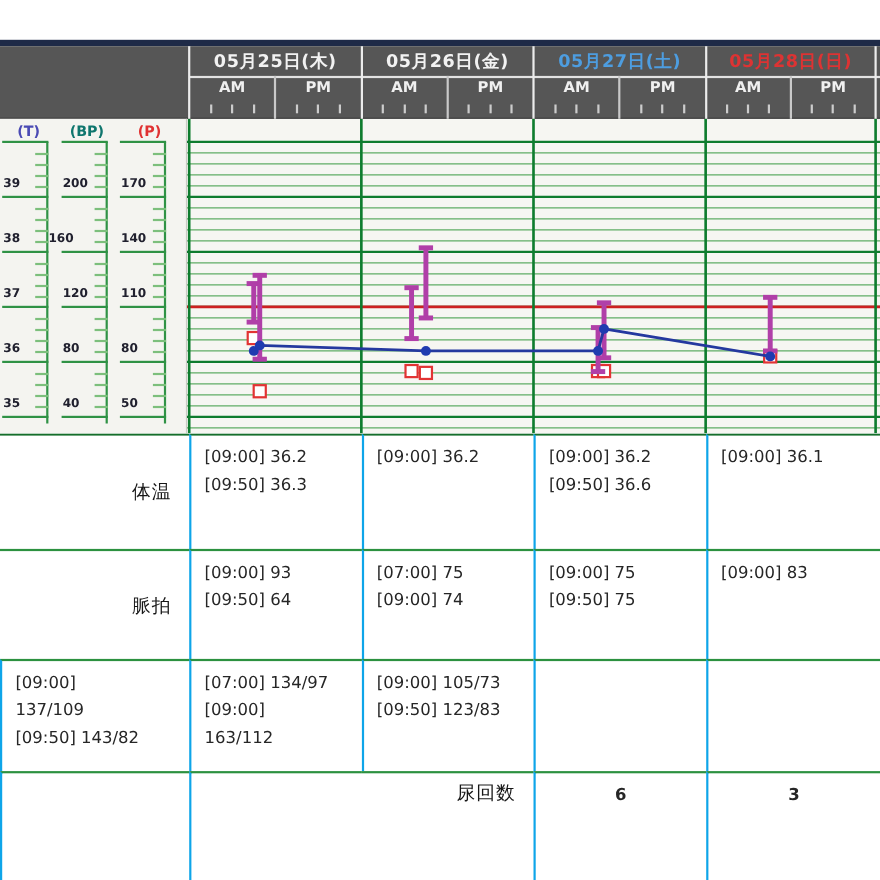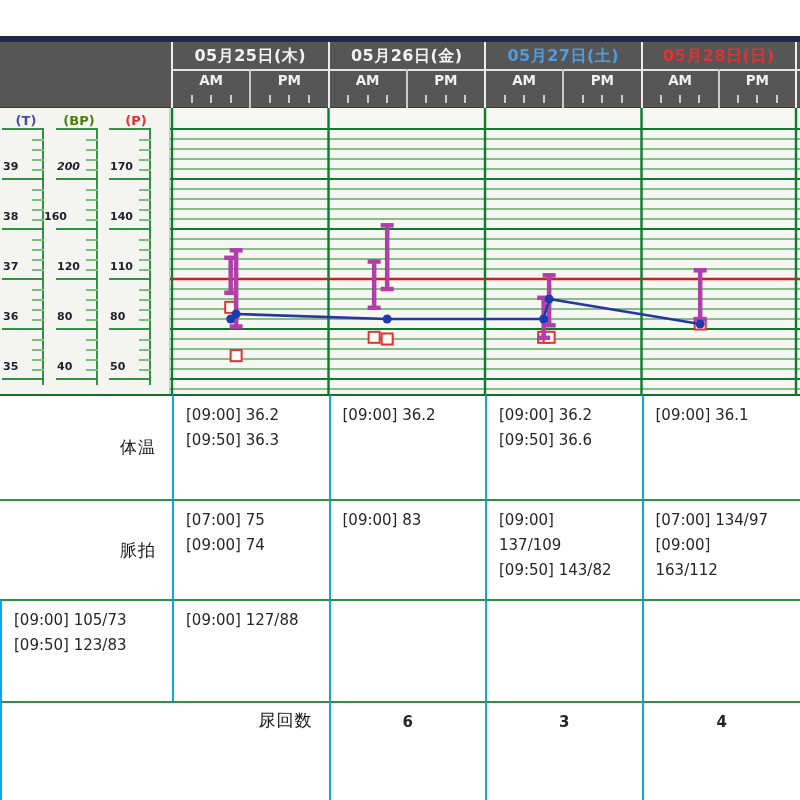--- a/index.html
+++ b/index.html
@@ -120,21 +120,21 @@
       <div class="ampm-divider" style="left: 717.75px;"></div>
       <div class="col-sep" style="left: 171px;"></div>
       <div class="col-sep" style="left: 327.5px;"></div>
       <div class="col-sep" style="left: 484px;"></div>
       <div class="col-sep" style="left: 640.5px;"></div>
       <div class="col-sep" style="left: 795px;"></div>
     </div>
 
   <div class="axis-panel">
     <span class="axis-head" style="left:26px;color:#4a4ab4">(T)</span>
-    <span class="axis-head" style="left:79px;color:#4d7c0f">(BP)</span>
+    <span class="axis-head" style="left:79px;color:#0f766e">(BP)</span>
     <span class="axis-head" style="left:136px;color:#e03232">(P)</span>
     <div id="axis-scales">
         <div class="ax-el" style="left: 42px; top: 21px; width: 2px; height: 256px; background: rgb(47, 146, 69);"></div>
         <div class="ax-el" style="left: 2px; top: 20px; width: 42px; height: 2px; background: rgb(47, 146, 69);"></div>
         <div class="ax-el" style="left: 2px; top: 70px; width: 42px; height: 2px; background: rgb(47, 146, 69);"></div>
         <div class="ax-num" style="left: 3px; top: 50px;">39</div>
         <div class="ax-el" style="left: 2px; top: 120px; width: 42px; height: 2px; background: rgb(47, 146, 69);"></div>
         <div class="ax-num" style="left: 3px; top: 100px;">38</div>
         <div class="ax-el" style="left: 2px; top: 170px; width: 42px; height: 2px; background: rgb(47, 146, 69);"></div>
         <div class="ax-num" style="left: 3px; top: 150px;">37</div>
@@ -158,21 +158,21 @@
         <div class="ax-el" style="left: 32px; top: 191px; width: 12px; height: 1.5px; background: rgb(124, 191, 124);"></div>
         <div class="ax-el" style="left: 32px; top: 201px; width: 12px; height: 1.5px; background: rgb(124, 191, 124);"></div>
         <div class="ax-el" style="left: 32px; top: 211px; width: 12px; height: 1.5px; background: rgb(124, 191, 124);"></div>
         <div class="ax-el" style="left: 32px; top: 231px; width: 12px; height: 1.5px; background: rgb(124, 191, 124);"></div>
         <div class="ax-el" style="left: 32px; top: 241px; width: 12px; height: 1.5px; background: rgb(124, 191, 124);"></div>
         <div class="ax-el" style="left: 32px; top: 251px; width: 12px; height: 1.5px; background: rgb(124, 191, 124);"></div>
         <div class="ax-el" style="left: 32px; top: 261px; width: 12px; height: 1.5px; background: rgb(124, 191, 124);"></div>
         <div class="ax-el" style="left: 96px; top: 21px; width: 2px; height: 256px; background: rgb(47, 146, 69);"></div>
         <div class="ax-el" style="left: 56px; top: 20px; width: 42px; height: 2px; background: rgb(47, 146, 69);"></div>
         <div class="ax-el" style="left: 56px; top: 70px; width: 42px; height: 2px; background: rgb(47, 146, 69);"></div>
-        <div class="ax-num" style="left: 57px; top: 50px; font-style: italic;">200</div>
+        <div class="ax-num" style="left: 57px; top: 50px;">200</div>
         <div class="ax-el" style="left: 56px; top: 120px; width: 42px; height: 2px; background: rgb(47, 146, 69);"></div>
         <div class="ax-num" style="left: 44px; top: 100px;">160</div>
         <div class="ax-el" style="left: 56px; top: 170px; width: 42px; height: 2px; background: rgb(47, 146, 69);"></div>
         <div class="ax-num" style="left: 57px; top: 150px;">120</div>
         <div class="ax-el" style="left: 56px; top: 220px; width: 42px; height: 2px; background: rgb(47, 146, 69);"></div>
         <div class="ax-num" style="left: 57px; top: 200px;">80</div>
         <div class="ax-el" style="left: 56px; top: 270px; width: 42px; height: 2px; background: rgb(47, 146, 69);"></div>
         <div class="ax-num" style="left: 57px; top: 250px;">40</div>
         <div class="ax-el" style="left: 86px; top: 31px; width: 12px; height: 1.5px; background: rgb(124, 191, 124);"></div>
         <div class="ax-el" style="left: 86px; top: 41px; width: 12px; height: 1.5px; background: rgb(124, 191, 124);"></div>
@@ -303,32 +303,35 @@
 
   <div class="vtable" id="vtable">
       <div class="rowlabel toprow">体温</div>
       <div class="vcell vline toprow">[09:00] 36.2
 [09:50] 36.3</div>
       <div class="vcell vline toprow">[09:00] 36.2</div>
       <div class="vcell vline toprow">[09:00] 36.2
 [09:50] 36.6</div>
       <div class="vcell vline toprow">[09:00] 36.1</div>
       <div class="rowlabel">脈拍</div>
+      <div class="vcell vline">[09:00] 93
+[09:50] 64</div>
       <div class="vcell vline">[07:00] 75
 [09:00] 74</div>
+      <div class="vcell vline">[09:00] 75
+[09:50] 75</div>
       <div class="vcell vline">[09:00] 83</div>
       <div class="vcell vline">[09:00]
 137/109
 [09:50] 143/82</div>
       <div class="vcell vline">[07:00] 134/97
 [09:00]
 163/112</div>
       <div class="vcell vline">[09:00] 105/73
 [09:50] 123/83</div>
-      <div class="vcell vline">[09:00] 127/88</div>
       <div class="vcell vline"></div>
       <div class="vcell vline"></div>
       <div class="vcell vline"></div>
       <div class="vcell vline"></div>
       <div class="rowlabel topalign">尿回数</div>
       <div class="vcell vline center">6</div>
       <div class="vcell vline center">3</div>
       <div class="vcell vline center">4</div>
       <div class="vcell vline center">2</div>
     </div>

